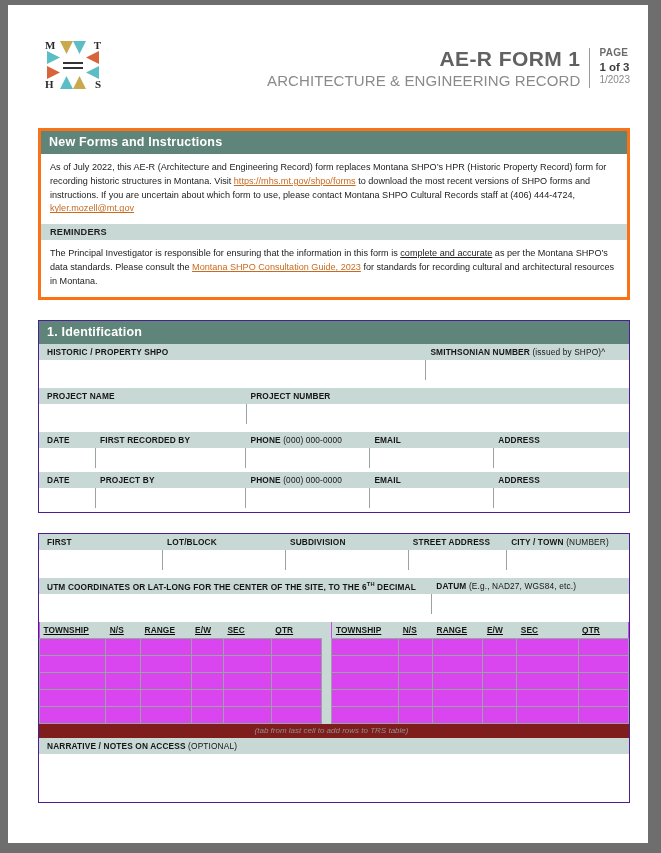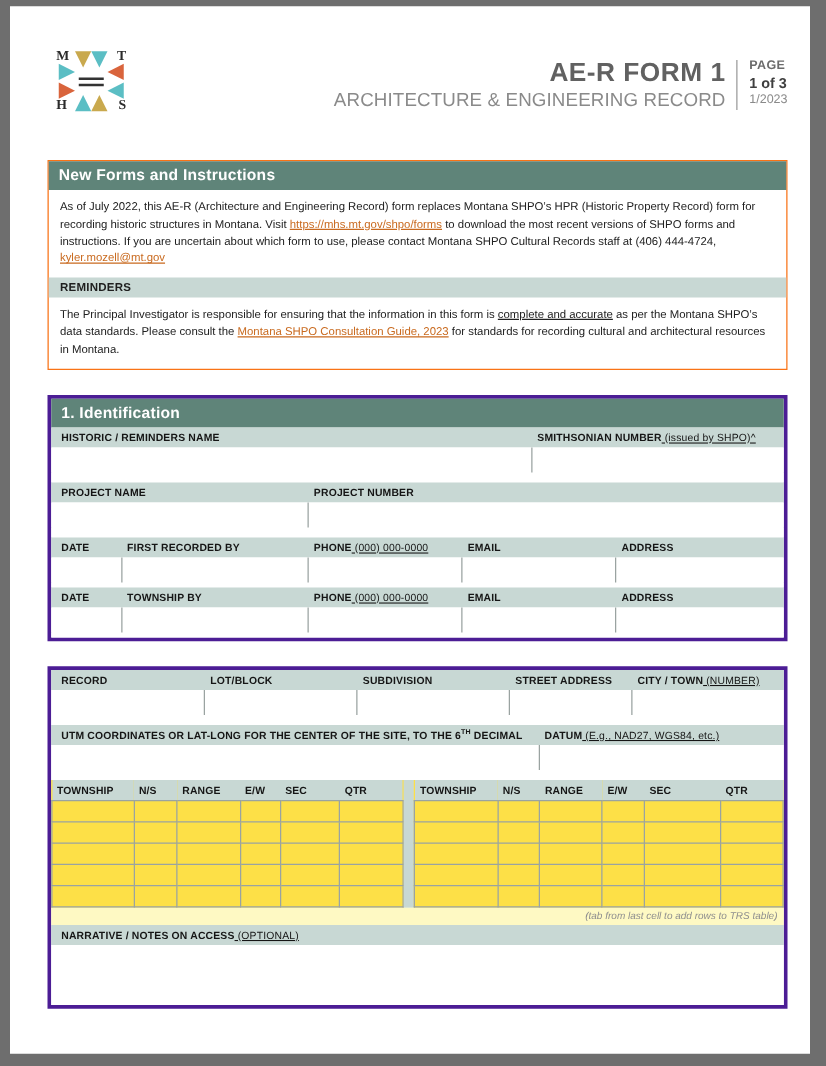--- a/index.html
+++ b/index.html
@@ -149,21 +149,21 @@
     font-weight: bold;
     color: #3f3f3f;
   }
   .pg-ver {
     font-size: 10px;
     color: #8a8a8a;
   }
 
   
   .notice {
-    border: 1px solid #f97316;
+    border: 3px solid #f97316;
     margin-top: 17px;
   }
   .notice-head {
     background: #5f8479;
     color: #ffffff;
     font-size: 12.5px;
     font-weight: bold;
     padding: 4px 8px 5px 8px;
     letter-spacing: 0.2px;
   }
@@ -182,21 +182,21 @@
     letter-spacing: 0.2px;
   }
   a.lnk {
     color: #c96a1f;
     text-decoration: underline;
   }
   .uline { text-decoration: underline; }
 
   
   .section {
-    border: 3px solid #4c1d95;
+    border: 1px solid #4c1d95;
     margin-top: 20px;
   }
   .sec-head {
     background: #5f8479;
     color: #ffffff;
     font-size: 12.5px;
     font-weight: bold;
     padding: 4px 8px 5px 8px;
     letter-spacing: 0.2px;
   }
@@ -210,21 +210,20 @@
     padding: 3px 0 3px 0;
   }
   .labelrow .cell {
     padding-left: 8px;
     box-sizing: border-box;
     white-space: nowrap;
     overflow: hidden;
   }
   .labelrow .cell .norm {
     font-weight: normal;
-    text-decoration: underline;
   }
   .inputrow {
     display: flex;
     background: #ffffff;
     height: 20px;
   }
   .inputrow .cell {
     box-sizing: border-box;
     height: 100%;
   }
@@ -242,21 +241,22 @@
 
   
   .trs-wrap {
     display: flex;
     background: #c8d8d4;
     padding: 0;
   }
   .trs-table {
     border-collapse: collapse;
     table-layout: fixed;
-    background: #fde047;
+    background: #d946ef;
+    text-decoration: underline;
   }
   .trs-table th {
     background: #c8d8d4;
     font-size: 8.3px;
     font-weight: bold;
     color: #151515;
     text-align: left;
     padding: 3px 0 3px 4px;
     border: none;
     letter-spacing: 0.1px;
@@ -265,26 +265,26 @@
   .trs-table td {
     height: 16px;
     border: 1px solid #9aa3a1;
     padding: 0;
   }
   .trs-spacer {
     width: 9px;
     background: #c8d8d4;
   }
   .trs-note {
-    text-align: right;
+    text-align: center;
     font-size: 8px;
     font-style: italic;
     color: #8f8f8f;
     padding: 2px 5px 3px 0;
-    background: #fef9c3;
+    background: #7f1d1d;
   }
   .narr-body {
     background: #ffffff;
     height: 48px;
   }
 
   
   .footer {
     position: absolute;
     left: 36px;
@@ -367,21 +367,21 @@
       <div class="sub-head">REMINDERS</div>
       <div class="notice-body">
         <span>The Principal Investigator is responsible for ensuring that the information in this form is </span><span class="uline">complete and accurate</span><span> as per the Montana SHPO’s data standards. Please consult the </span><a class="lnk" href="#">Montana SHPO Consultation Guide, 2023</a><span> for standards for recording cultural and architectural resources in Montana.</span>
       </div>
     </div>
 
     <div class="section">
       <div class="sec-head">1. Identification</div>
 
       <div class="labelrow">
-        <div class="cell" style="width:65.5%"><span>HISTORIC / REMINDERS NAME</span></div>
+        <div class="cell" style="width:65.5%"><span>HISTORIC / PROPERTY SHPO</span></div>
         <div class="cell" style="width:34.5%;padding-left:5px"><span>SMITHSONIAN NUMBER</span><span class="norm"> (issued by SHPO)^</span></div>
       </div>
       <div class="inputrow">
         <div class="cell" style="width:65.5%"></div>
         <div class="cell div" style="width:34.5%"></div>
       </div>
       <div class="gap"></div>
 
       <div class="labelrow">
         <div class="cell" style="width:35%"><span>PROJECT NAME</span></div>
@@ -404,39 +404,39 @@
         <div class="cell" style="width:9.5%"></div>
         <div class="cell div" style="width:25.5%"></div>
         <div class="cell div" style="width:21%"></div>
         <div class="cell div" style="width:21%"></div>
         <div class="cell div" style="width:23%"></div>
       </div>
       <div class="gap-sm"></div>
 
       <div class="labelrow">
         <div class="cell" style="width:9.5%"><span>DATE</span></div>
-        <div class="cell" style="width:25.5%;padding-left:5px"><span>TOWNSHIP BY</span></div>
+        <div class="cell" style="width:25.5%;padding-left:5px"><span>PROJECT BY</span></div>
         <div class="cell" style="width:21%;padding-left:5px"><span>PHONE</span><span class="norm"> (000) 000-0000</span></div>
         <div class="cell" style="width:21%;padding-left:5px"><span>EMAIL</span></div>
         <div class="cell" style="width:23%;padding-left:5px"><span>ADDRESS</span></div>
       </div>
       <div class="inputrow">
         <div class="cell" style="width:9.5%"></div>
         <div class="cell div" style="width:25.5%"></div>
         <div class="cell div" style="width:21%"></div>
         <div class="cell div" style="width:21%"></div>
         <div class="cell div" style="width:23%"></div>
       </div>
       <div class="gap-sm"></div>
     </div>
 
     <div class="section">
 
       <div class="labelrow">
-        <div class="cell" style="width:22.5%"><span>RECORD</span></div>
+        <div class="cell" style="width:22.5%"><span>FIRST</span></div>
         <div class="cell" style="width:22.5%;padding-left:5px"><span>LOT/BLOCK</span></div>
         <div class="cell" style="width:22.5%;padding-left:5px"><span>SUBDIVISION</span></div>
         <div class="cell" style="width:18%;padding-left:5px"><span>STREET ADDRESS</span></div>
         <div class="cell" style="width:22.5%;padding-left:5px"><span>CITY / TOWN</span><span class="norm"> (NUMBER)</span></div>
       </div>
       <div class="inputrow">
         <div class="cell" style="width:22.5%"></div>
         <div class="cell div" style="width:22.5%"></div>
         <div class="cell div" style="width:22.5%"></div>
         <div class="cell div" style="width:18%"></div>

